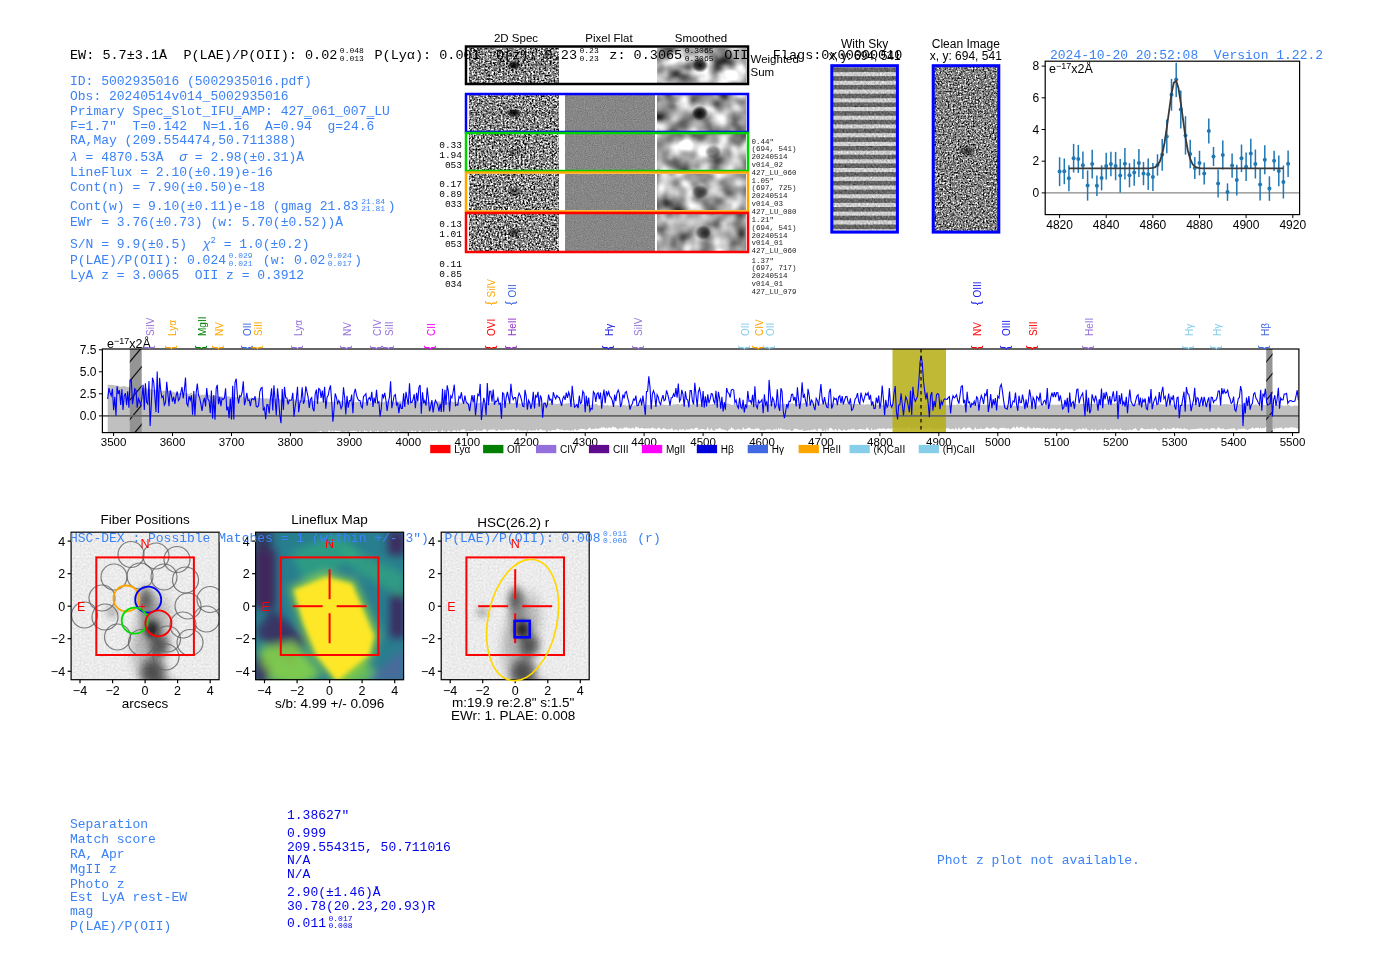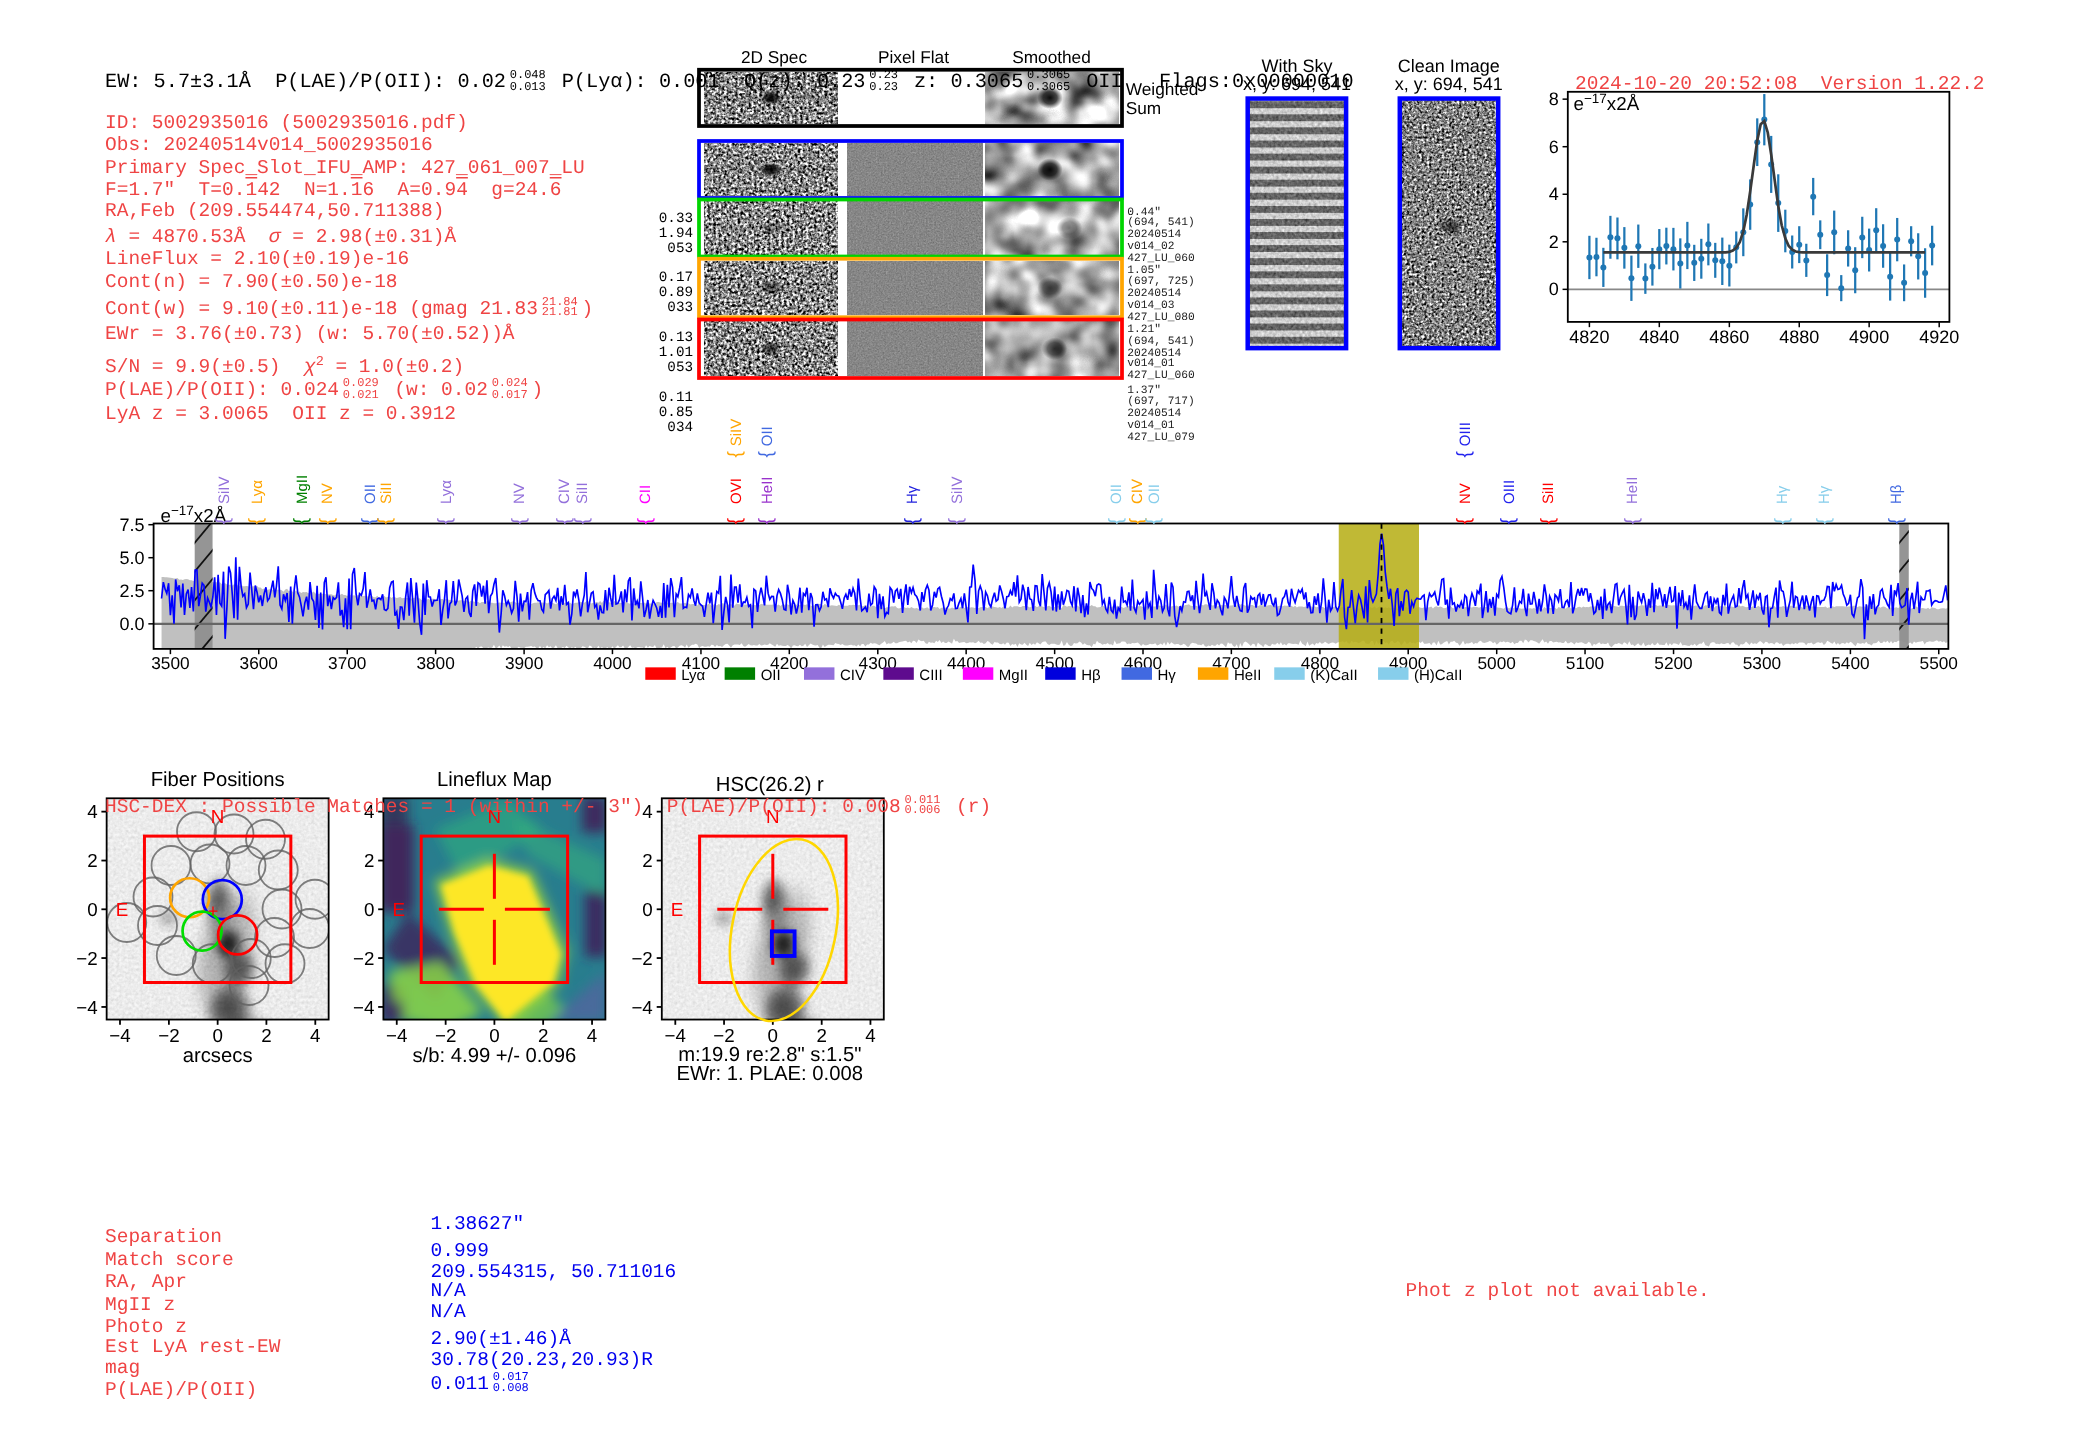--- a/index.html
+++ b/index.html
@@ -1,19 +1,19 @@
 <!DOCTYPE html>
 <html><head><meta charset="utf-8">
 <style>
 * { margin:0; padding:0; box-sizing:border-box; }
 html,body { background:#fff; }
 #fig { position:relative; width:1400px; height:953px; background:#fff; overflow:hidden;
        font-family:"Liberation Mono", monospace; }
 #fig > div { position:absolute; white-space:pre;margin-top:44px; }
-.mono13 { font-size:13px; line-height:16px; color:#ef4444; }
+.mono13 { font-size:13px; line-height:16px; color:#3b82f6; }
 .mono135 { font-size:13.5px; line-height:16px; color:#000; }
 .blue { color:#0000ee; }
 .fr { display:inline-block; font-size:8px; line-height:7.8px;
       vertical-align:-1.5px; padding:0 2.5px; }
 .fr span { display:block; }
 .ov { text-decoration:overline; }
 .rlab { font-size:9.5px; line-height:10px; text-align:right; width:50px; color:#000; }
 .slab { font-size:7.5px; line-height:7.7px; color:#222; }
 sup { font-size:9px; }
 </style></head>
@@ -698,21 +698,21 @@
 <text x="329.6" y="708" font-size="13.5" text-anchor="middle">s/b: 4.99 +/- 0.096</text>
 <text x="513.2" y="707" font-size="13.5" text-anchor="middle">m:19.9  re:2.8"  s:1.5"</text>
 <text x="513.2" y="720" font-size="13.5" text-anchor="middle">EWr: 1. PLAE: 0.008</text>
 </svg>
 <div class="mono135" style="left:70px;top:3px">EW: 5.7±3.1Å  P(LAE)/P(OII): 0.02<span class="fr"><span>0.048</span><span>0.013</span></span> P(Lyα): 0.001  Q(z): 0.23<span class="fr"><span>0.23</span><span>0.23</span></span> z: 0.3065<span class="fr"><span>0.3065</span><span>0.3065</span></span> OII   Flags:0x00000010</div>
 <div class="mono13" style="left:1050px;top:4px">2024-10-20 20:52:08  Version 1.22.2</div>
 <div class="mono13" style="left:70px;top:29.7px">ID: 5002935016 (5002935016.pdf)</div>
 <div class="mono13" style="left:70px;top:45.1px">Obs: 20240514v014_5002935016</div>
 <div class="mono13" style="left:70px;top:60.1px">Primary Spec_Slot_IFU_AMP: 427_061_007_LU</div>
 <div class="mono13" style="left:70px;top:74.7px">F=1.7"  T=0.<span class="ov">1</span>42  N=1.<span class="ov">1</span>6  A=0.9<span class="ov">4</span>  g=24.<span class="ov">6</span></div>
-<div class="mono13" style="left:70px;top:89.4px">RA,Feb (209.554474,50.711388)</div>
+<div class="mono13" style="left:70px;top:89.4px">RA,May (209.554474,50.711388)</div>
 <div class="mono13" style="left:70px;top:105.6px"><i>λ</i> = 4870.53Å  <i>σ</i> = 2.98(±0.31)Å</div>
 <div class="mono13" style="left:70px;top:121.0px">LineFlux = 2.10(±0.19)e-16</div>
 <div class="mono13" style="left:70px;top:135.9px">Cont(n) = 7.90(±0.50)e-18</div>
 <div class="mono13" style="left:70px;top:153.6px">Cont(w) = 9.10(±0.11)e-18 (gmag 21.83<span class="fr"><span>21.84</span><span>21.81</span></span>)</div>
 <div class="mono13" style="left:70px;top:171.2px">EWr = 3.76(±0.73) (w: 5.70(±0.52))Å</div>
 <div class="mono13" style="left:70px;top:189.1px">S/N = 9.9(±0.5)  <i>χ</i><sup>2</sup> = 1.0(±0.2)</div>
 <div class="mono13" style="left:70px;top:207.9px">P(LAE)/P(OII): 0.024<span class="fr"><span>0.029</span><span>0.021</span></span> (w: 0.02<span class="fr"><span>0.024</span><span>0.017</span></span>)</div>
 <div class="mono13" style="left:70px;top:224.4px">LyA z = 3.0065  OII z = 0.3912</div>
 <div class="rlab" style="left:412px;top:97.2px">0.33<br>1.94<br>053</div>
 <div class="slab" style="left:751.5px;top:94.7px">0.44"<br>(694, 541)<br>20240514<br>v014_02<br>427_LU_060</div>

